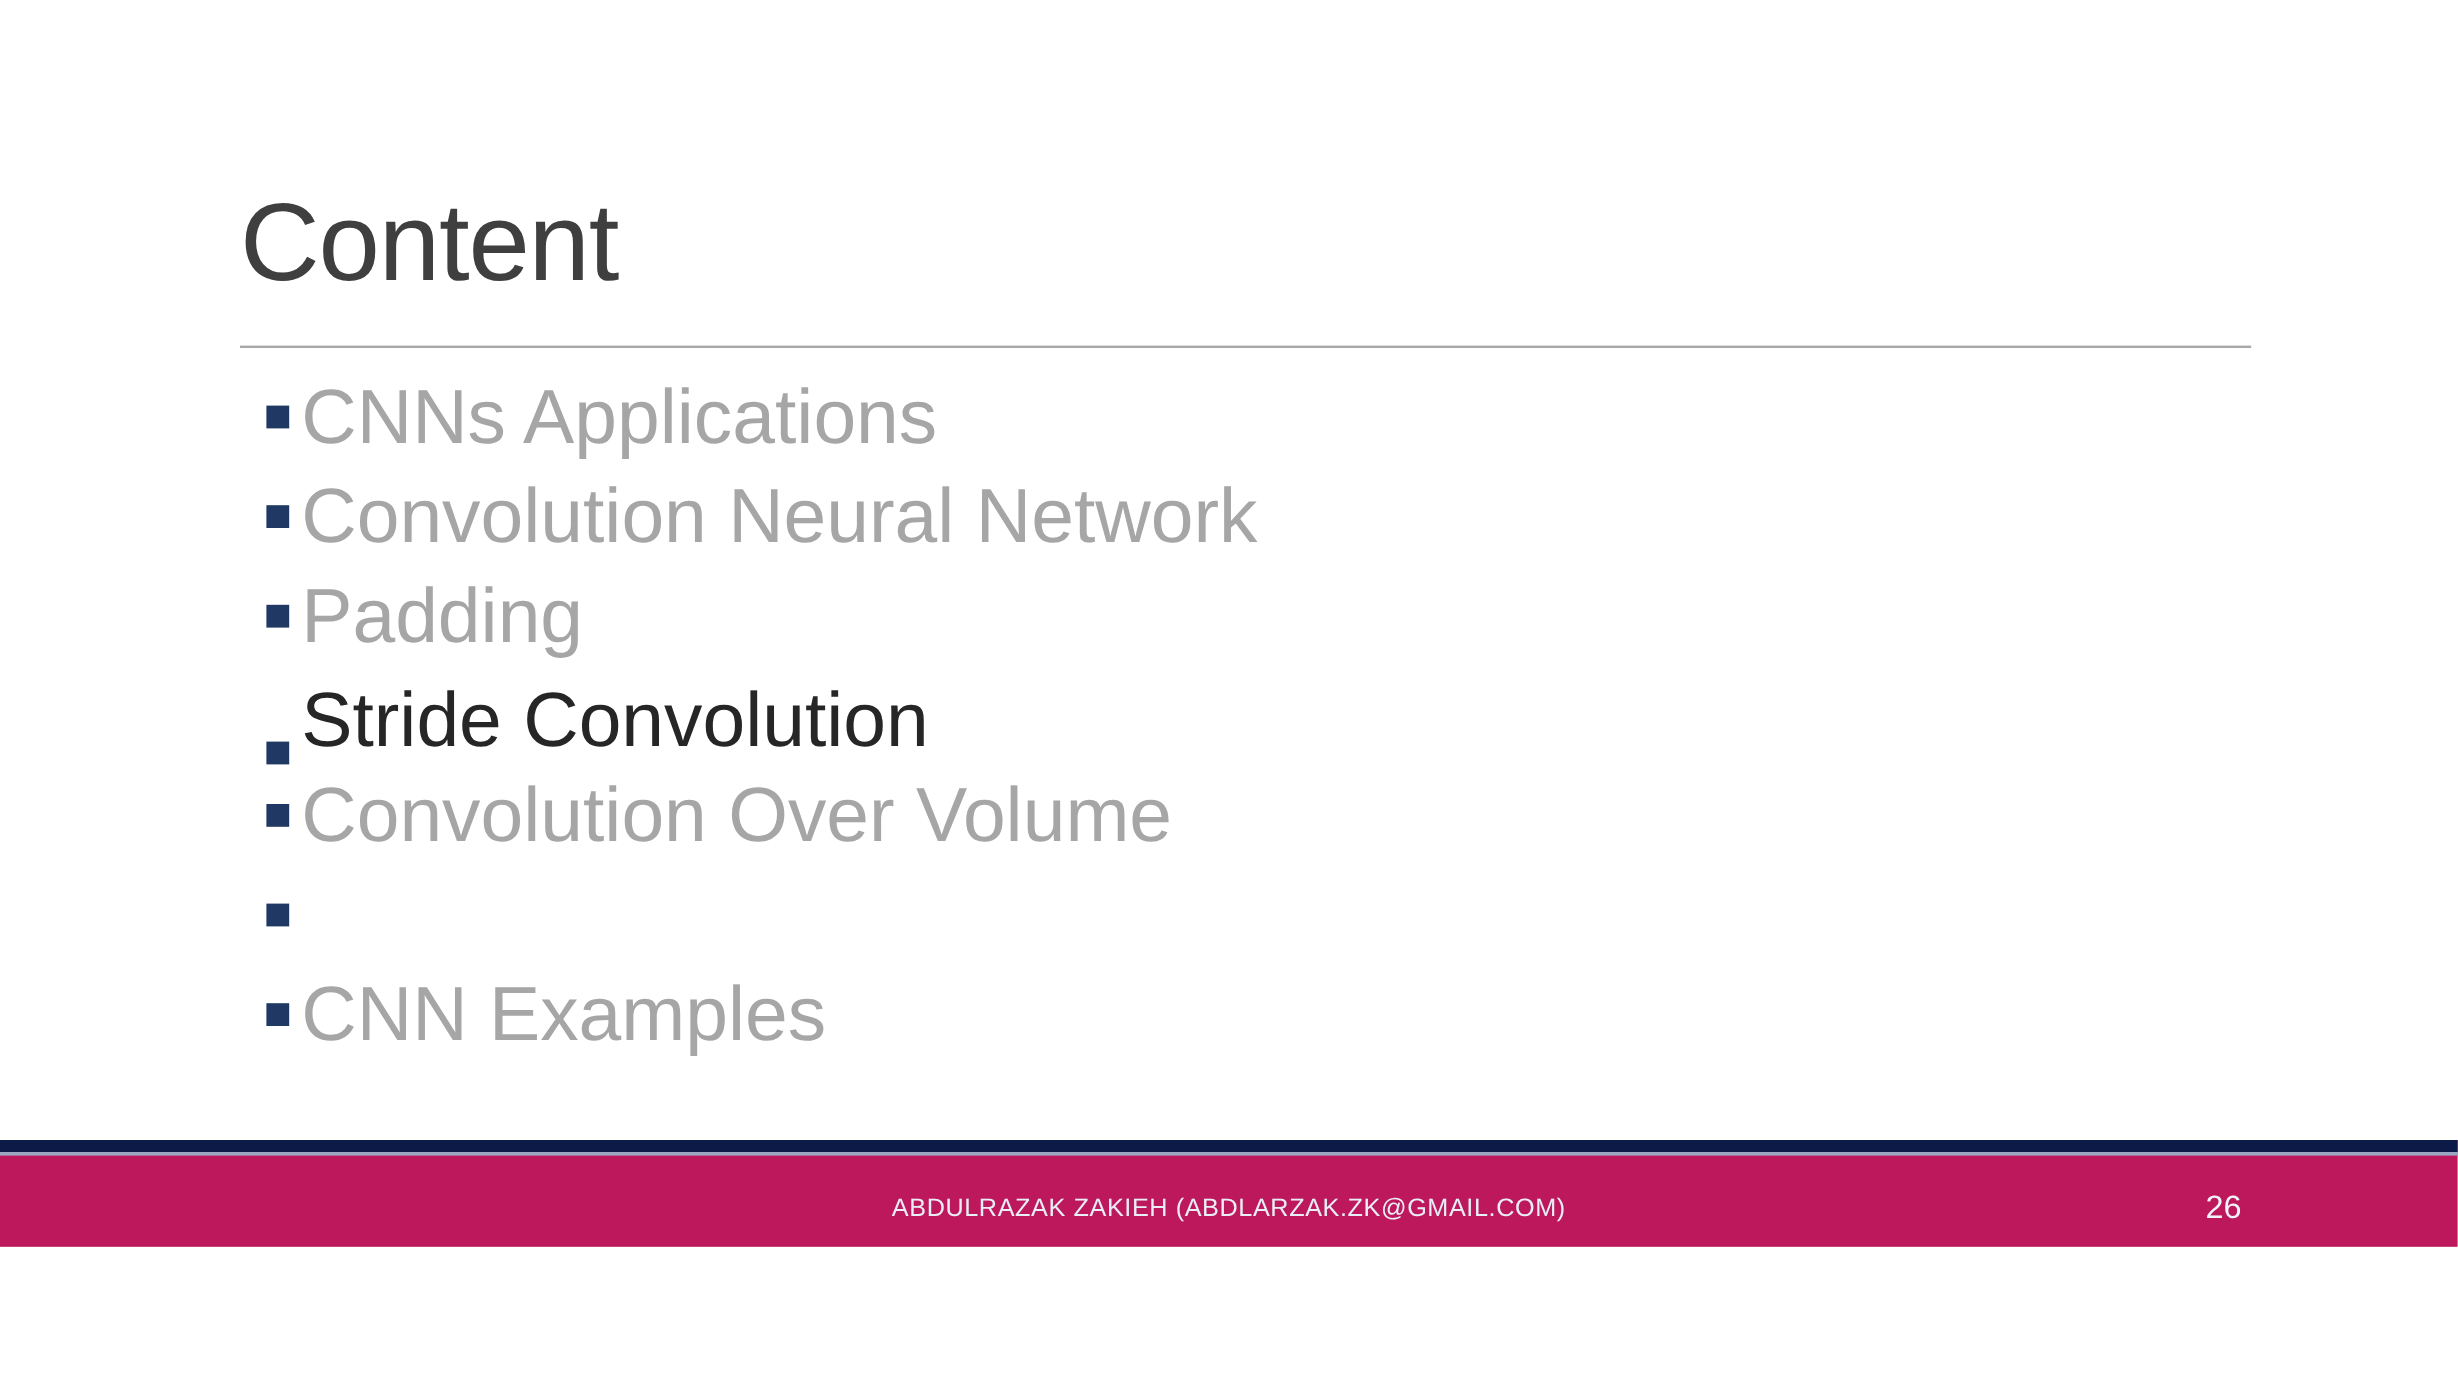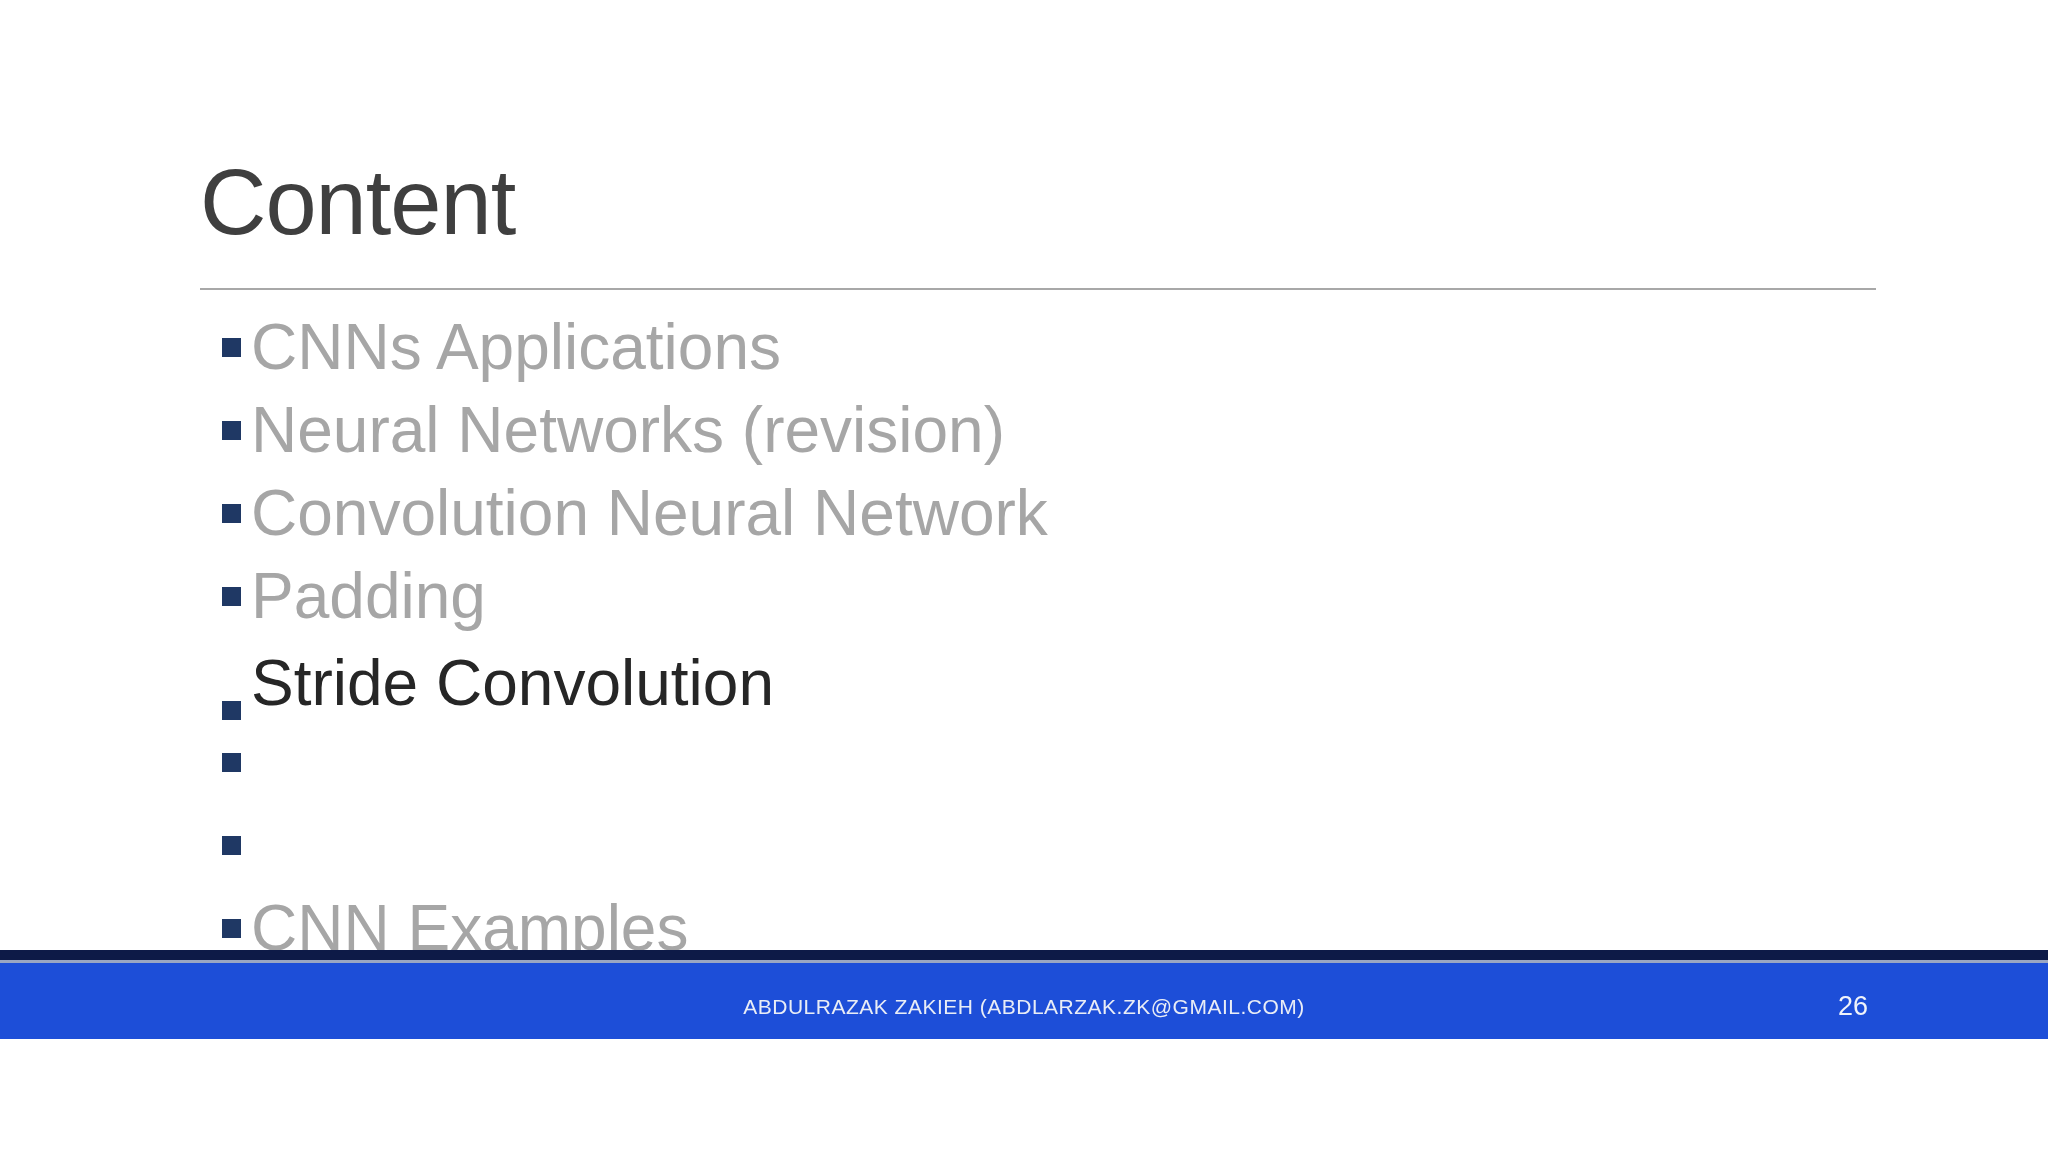--- a/index.html
+++ b/index.html
@@ -63,21 +63,21 @@
     background: #1f3864;
     margin-right: 10px;
     margin-top: 2px;
   }
   .footer {
     position: absolute;
     left: 0;
     bottom: 0;
     width: 2048px;
     height: 89px;
-    background: #1d4ed8;
+    background: #be185d;
   }
   .footer-top-strip {
     position: absolute;
     top: 0;
     left: 0;
     width: 100%;
     height: 10px;
     background: #0d1a47;
   }
   .footer-stripe {
@@ -116,36 +116,33 @@
 
   <div class="title-rule"></div>
 
   <ul class="toc">
     <li class="toc-item" data-state="inactive">
       <span class="bullet"></span>
       <span>CNNs Applications</span>
     </li>
     <li class="toc-item" data-state="inactive">
       <span class="bullet"></span>
-      <span>Neural Networks (revision)</span>
-    </li>
-    <li class="toc-item" data-state="inactive">
-      <span class="bullet"></span>
       <span>Convolution Neural Network</span>
     </li>
     <li class="toc-item" data-state="inactive">
       <span class="bullet"></span>
       <span>Padding</span>
     </li>
     <li class="toc-item" data-state="active">
       <span class="bullet"></span>
       <span>Stride Convolution</span>
     </li>
     <li class="toc-item" data-state="inactive">
       <span class="bullet"></span>
+      <span>Convolution Over Volume</span>
     </li>
     <li class="toc-item" data-state="inactive">
       <span class="bullet"></span>
     </li>
     <li class="toc-item" data-state="inactive">
       <span class="bullet"></span>
       <span>CNN Examples</span>
     </li>
   </ul>
 

